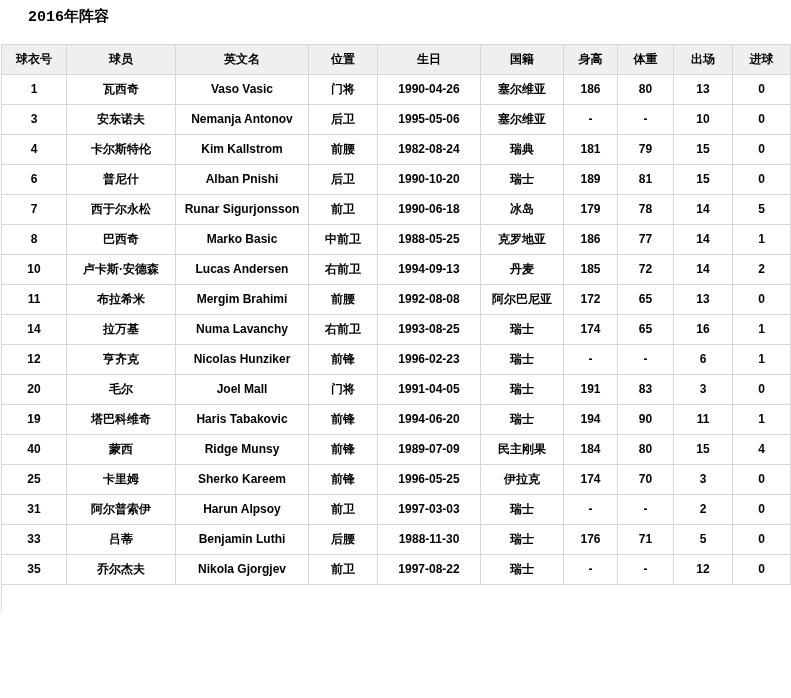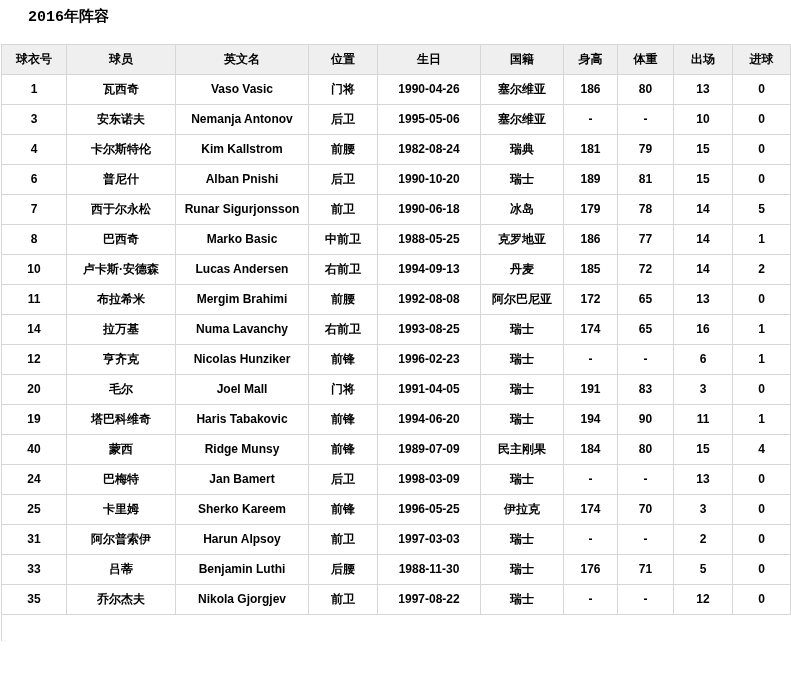--- a/index.html
+++ b/index.html
@@ -242,32 +242,20 @@
         <td class="col-en">Ridge Munsy</td>
         <td>前锋</td>
         <td>1989-07-09</td>
         <td>民主刚果</td>
         <td>184</td>
         <td>80</td>
         <td>15</td>
         <td>4</td>
       </tr>
       <tr>
-        <td>24</td>
-        <td>巴梅特</td>
-        <td class="col-en">Jan Bamert</td>
-        <td>后卫</td>
-        <td>1998-03-09</td>
-        <td>瑞士</td>
-        <td>-</td>
-        <td>-</td>
-        <td>13</td>
-        <td>0</td>
-      </tr>
-      <tr>
         <td>25</td>
         <td>卡里姆</td>
         <td class="col-en">Sherko Kareem</td>
         <td>前锋</td>
         <td>1996-05-25</td>
         <td>伊拉克</td>
         <td>174</td>
         <td>70</td>
         <td>3</td>
         <td>0</td>

